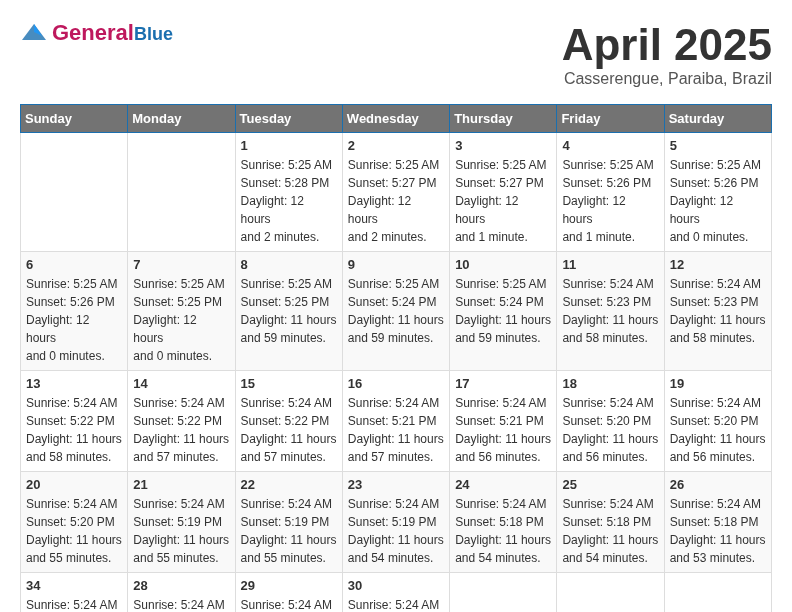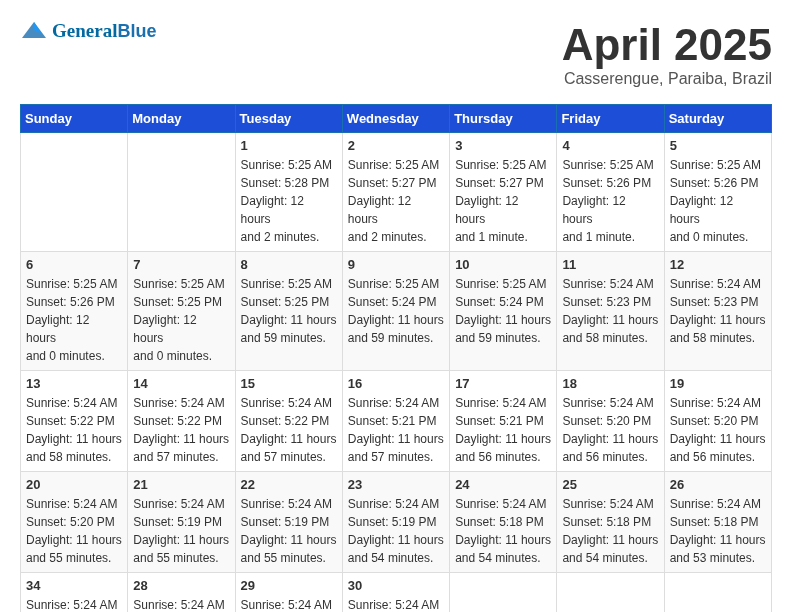--- a/index.html
+++ b/index.html
@@ -36,21 +36,21 @@
     .location-title {
       font-size: 16px;
       color: #555;
     }
     .calendar {
       width: 100%;
       border-collapse: collapse;
       border: 1px solid #ccc;
     }
     .calendar th {
-      background: #1d4ed8;
+      background: #737373;
       color: #fff;
       font-size: 13px;
       font-weight: bold;
       padding: 6px 4px;
       text-align: left;
       border: 1px solid #1a6faf;
     }
     .calendar td {
       vertical-align: top;
       border: 1px solid #ddd;
@@ -82,21 +82,21 @@
 </head>
 <body>
 
 <div class="header-area">
   <div class="logo">
     <svg class="logo-icon" viewBox="0 0 28 22" xmlns="http://www.w3.org/2000/svg">
       <path d="M14 2 L26 18 L2 18 Z" fill="#1a6faf" opacity="0.8"></path>
       <path d="M14 2 L22 14 L14 10 Z" fill="#2196f3"></path>
     </svg>
     <div>
-      <span style="font-size:19px;font-weight:bold;color:#0369a1;font-family:Liberation Serif, serif;">General</span><span style="font-size:18px;font-weight:bold;color:#1a6faf;">Blue</span>
+      <span style="font-size:22px;font-weight:bold;color:#be185d;">General</span><span style="font-size:18px;font-weight:bold;color:#1a6faf;">Blue</span>
     </div>
   </div>
   <div class="title-area">
     <div class="month-title">April 2025</div>
     <div class="location-title">Casserengue, Paraiba, Brazil</div>
   </div>
 </div>
 
 <table class="calendar">
   <thead>

